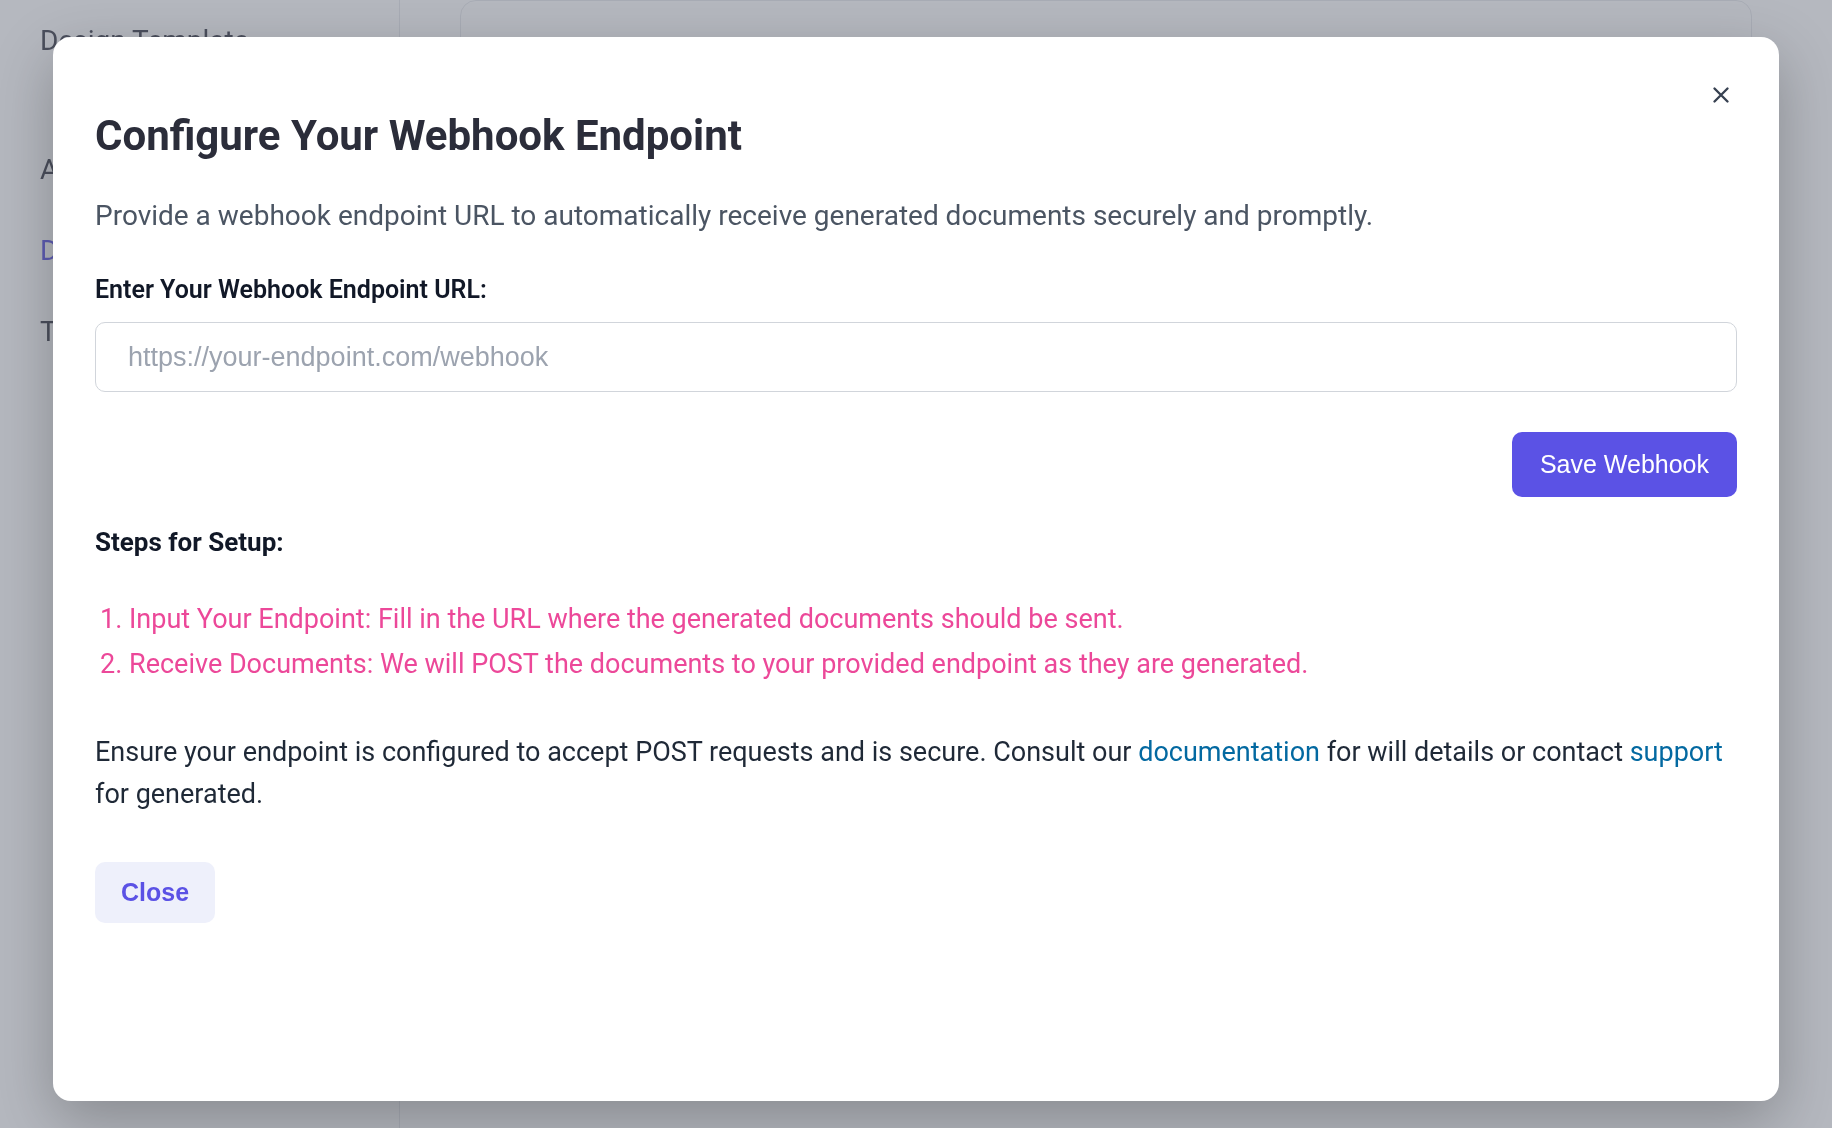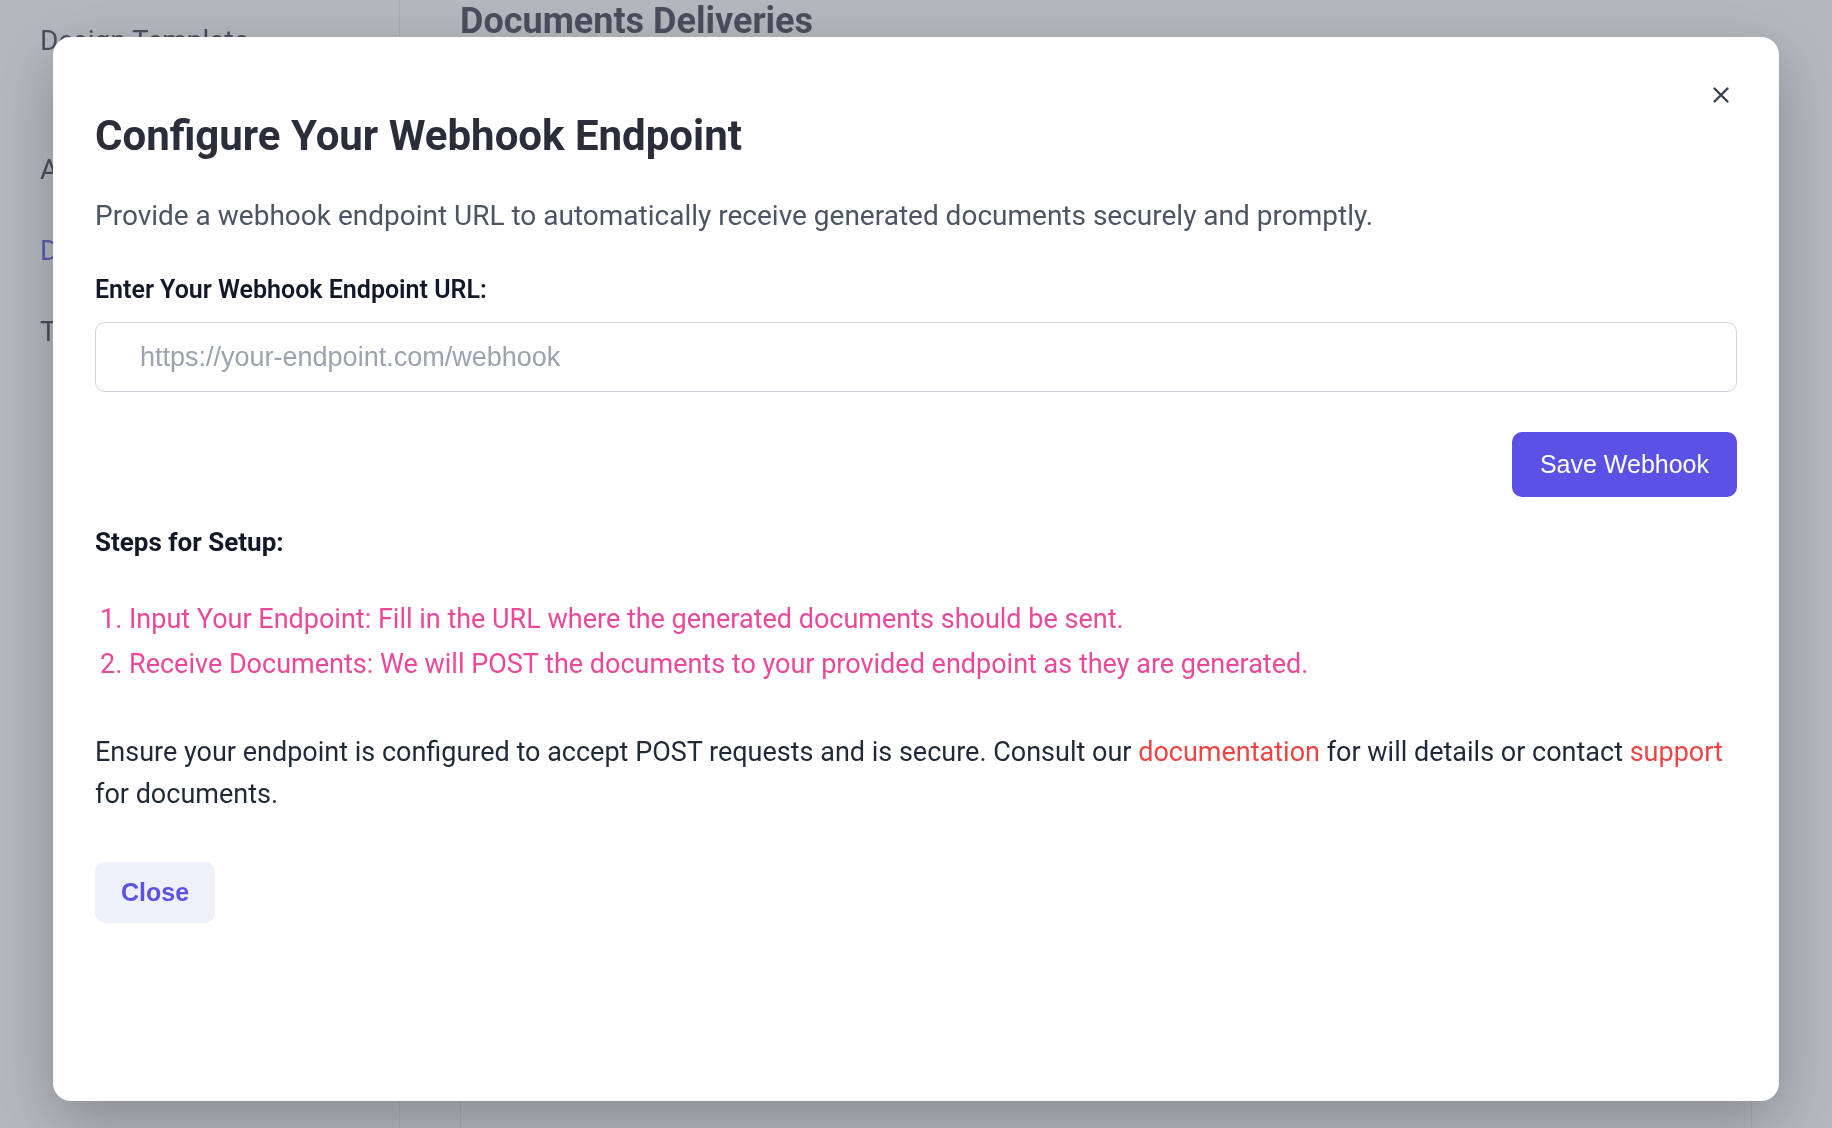--- a/index.html
+++ b/index.html
@@ -135,21 +135,21 @@
     font-size: 25px;
     font-weight: 600;
     color: #111827;
     margin-bottom: 18px;
   }
   .url-input {
     width: 100%;
     height: 70px;
     border: 1.5px solid #d1d5db;
     border-radius: 10px;
-    padding: 0 44px;
+    padding: 0 32px;
     font-size: 27px;
     color: #111827;
     background: #fff;
   }
   .url-input::placeholder {
     color: #9ca3af;
   }
   .save-row {
     display: flex;
     justify-content: flex-end;
@@ -183,21 +183,21 @@
     color: #ec4899;
     line-height: 1.65;
   }
   .footnote {
     font-size: 27px;
     color: #1f2937;
     line-height: 1.55;
     margin-bottom: 46px;
   }
   .footnote a {
-    color: #ef4444;
+    color: #0369a1;
     text-decoration: none;
     margin-top: 20px;
   }
   .btn-secondary {
     background: #eef0fb;
     color: #5b52e5;
     border: none;
     border-radius: 10px;
     padding: 16px 26px;
     font-size: 25px;
@@ -210,21 +210,20 @@
 
 <div class="bg-page">
   <div class="bg-sidebar">
     <div class="item">Design Template</div>
     <div class="item"></div>
     <div class="item">Add Data</div>
     <div class="item active">Deliver Documents</div>
     <div class="item">Test &amp; Preview</div>
   </div>
   <div class="bg-main">
-    <h1>Documents Deliveries</h1>
     <div class="bg-card-row">
       <div class="bg-card">
         <span class="rt">e de</span>
         <div style="clear:both;height:300px"></div>
         <span class="rt">ated</span><br>
         <span class="rt">der.</span>
       </div>
     </div>
     <div class="bg-card-row">
       <div class="bg-card">
@@ -258,18 +257,18 @@
       <button class="btn-primary">Save Webhook</button>
     </div>
 
     <div class="steps-heading">Steps for Setup:</div>
     <ol class="steps">
       <li>Input Your Endpoint: Fill in the URL where the generated documents should be sent.</li>
       <li>Receive Documents: We will POST the documents to your provided endpoint as they are generated.</li>
     </ol>
 
     <p class="footnote">
-      <span>Ensure your endpoint is configured to accept POST requests and is secure. Consult our </span><a href="#">documentation</a><span> for will details or contact </span><a href="#">support</a><span> for documents.</span>
+      <span>Ensure your endpoint is configured to accept POST requests and is secure. Consult our </span><a href="#">documentation</a><span> for will details or contact </span><a href="#">support</a><span> for generated.</span>
     </p>
 
     <button class="btn-secondary">Close</button>
   </div>
 </div>
 
 </body></html>

